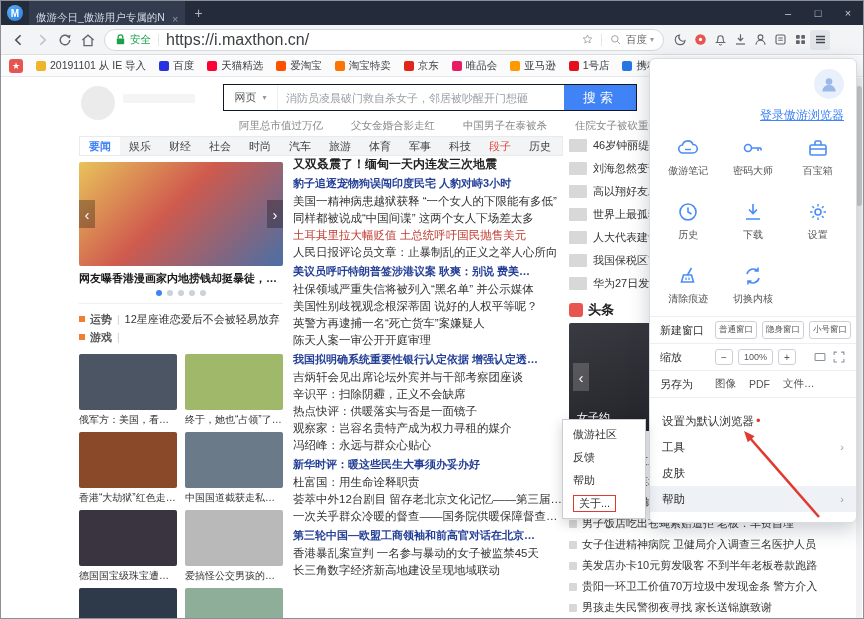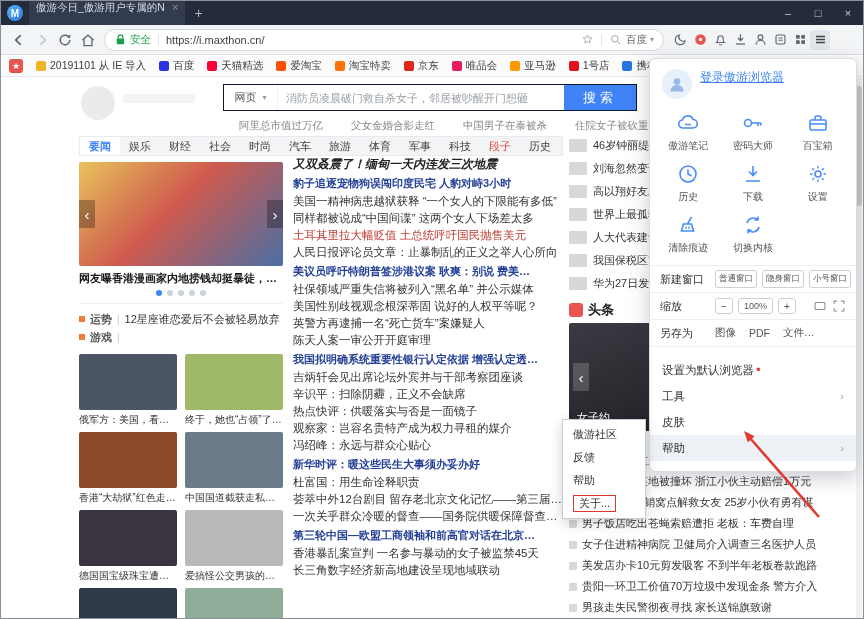--- a/index.html
+++ b/index.html
@@ -2,36 +2,36 @@
 <html><head>
 <meta charset="utf-8">
 <style>
   * { box-sizing: border-box; margin: 0; padding: 0; }
   body { margin: 0; background: #e9e9e9; font-family: "Liberation Sans", "DejaVu Sans", sans-serif; }
   .window { position: relative; width: 864px; height: 619px; background: #fff; overflow: hidden; border: 1px solid #8a8f98; }
 
   
   .titlebar { position: absolute; left: 0; top: 0; width: 100%; height: 24px; background: #242b3a; display: flex; align-items: center; }
   .mx-logo { width: 16px; height: 16px; margin: 0 6px; border-radius: 8px; background: linear-gradient(135deg,#55b1f7,#2d7de0); color: #fff; font-size: 10px; font-weight: bold; display: flex; align-items: center; justify-content: center; }
-  .tab { height: 24px; max-width: 168px; display: flex; align-items: flex-start; background: #333c4e; padding: 0 7px; color: #d3dae8; font-size: 10.5px; }
+  .tab { height: 24px; max-width: 168px; display: flex; align-items: flex-end; background: #333c4e; padding: 0 7px; color: #d3dae8; font-size: 10.5px; }
   .tab-title { white-space: nowrap; overflow: hidden; text-overflow: ellipsis; max-width: 132px; }
   .tab-close { margin-left: 7px; color: #8c94a6; font-size: 11px; cursor: default; }
   .newtab { color: #aeb6c6; font-size: 14px; margin-left: 9px; }
   .tb-space { flex: 1; }
   .wc { width: 30px; height: 24px; display: flex; align-items: center; justify-content: center; color: #c7cedb; font-size: 11px; }
 
   
   .toolbar { position: absolute; left: 0; top: 24px; width: 100%; height: 30px; background: #f3f4f6; border-bottom: 1px solid #dcdee1; display: flex; align-items: center; padding: 0 6px; }
   .navbtn { width: 23px; height: 22px; display: flex; align-items: center; justify-content: center; }
   .navbtn svg { width: 16px; height: 16px; }
   .addressbar { width: 560px; height: 22px; margin-left: 5px; background: #fff; border: 1px solid #d6d9de; border-radius: 12px; display: flex; align-items: center; padding: 0 9px; }
   .addressbar svg { width: 13px; height: 13px; flex: none; }
   .secure { color: #18a14a; font-size: 10.5px; margin-left: 3px; }
   .ab-sep { width: 1px; height: 12px; background: #e2e4e8; margin: 0 7px; }
-  .url { color: #3c4043; font-size: 11px; white-space: nowrap; }
+  .url { color: #3c4043; font-size: 16px; white-space: nowrap; }
   .flexspace { flex: 1; }
   .engine { color: #666; font-size: 10.5px; margin-left: 4px; }
   .caret { color: #999; font-size: 8px; margin-left: 3px; }
   .tb-icons { display: flex; align-items: center; margin-left: 6px; }
   .tbi { width: 20px; height: 20px; display: flex; align-items: center; justify-content: center; border-radius: 3px; }
   .tbi svg { width: 15px; height: 15px; }
   .tbi.active { background: #e2e5ea; }
 
   
   .bmbar { position: absolute; left: 0; top: 55px; width: 100%; height: 21px; background: #fbfbfc; border-bottom: 1px solid #e7e9ec; display: flex; align-items: center; padding: 0 8px; gap: 13px; overflow: hidden; }
@@ -76,21 +76,21 @@
   .trend-text { font-size: 11px; color: #333; white-space: nowrap; overflow: hidden; text-overflow: ellipsis; }
   .thumbgrid { margin-top: 8px; display: grid; grid-template-columns: 98px 98px; column-gap: 8px; row-gap: 6px; }
   .thumb-img { position: relative; height: 56px; border-radius: 2px; }
   .thumb-inlay { position: absolute; left: 6px; bottom: 5px; color: #fff; font-size: 9px; opacity: .9; }
   .thumb-cap { margin-top: 3px; font-size: 10px; color: #333; height: 13px; line-height: 13px; white-space: nowrap; overflow: hidden; text-overflow: ellipsis; }
 
   
   .centercol { position: absolute; left: 292px; top: 80px; width: 272px; overflow: hidden; }
   .cl { font-size: 11.5px; color: #333; line-height: 13px; margin-bottom: 4px; white-space: nowrap; overflow: hidden; text-overflow: ellipsis; }
   .cl.h { font-size: 11px; font-weight: bold; color: #243f96; margin: 6px 0 5px; }
-  .cl.bb { font-weight: bold; color: #222; font-size: 12px; font-style: italic; }
+  .cl.bb { font-weight: bold; color: #222; font-size: 12px; }
   .cl.red { color: #c03a30; }
 
   
   .sidecol { position: absolute; left: 568px; top: 56px; width: 288px; height: 486px; }
   .side-top { position: absolute; left: 0; top: 0; width: 100%; }
   .side-item { display: flex; align-items: center; gap: 6px; height: 23px; overflow: hidden; }
   .side-thumb { width: 18px; height: 13px; background: #d8d8d8; border-radius: 1px; flex: none; }
   .side-text { font-size: 11px; color: #333; white-space: nowrap; }
   .toutiao { position: absolute; left: 0; top: 167px; display: flex; align-items: center; gap: 5px; }
   .tt-icon { width: 14px; height: 14px; background: #e8544f; border-radius: 3px; }
@@ -101,25 +101,25 @@
   .side-bot { position: absolute; left: 0; top: 316px; width: 100%; }
   .bot-item { display: flex; align-items: center; gap: 5px; height: 21px; overflow: hidden; }
   .bot-dot { width: 8px; height: 8px; background: #d8d8d8; border-radius: 1px; flex: none; }
   .bot-text { font-size: 11px; color: #333; white-space: nowrap; overflow: hidden; text-overflow: ellipsis; }
 
   .scrolltrack { position: absolute; right: 1px; top: 0; width: 6px; height: 100%; background: #f1f1f1; }
   .scrollthumb { position: absolute; right: 0; top: 8px; width: 6px; height: 120px; background: #c8c8c8; border-radius: 3px; }
 
   
   .panel { position: absolute; left: 648px; top: 57px; width: 208px; background: #fff; border: 1px solid #dadce2; border-radius: 6px; box-shadow: 0 6px 20px rgba(40,50,70,.25); z-index: 20; }
-  .p-login { display: flex; align-items: flex-start; gap: 8px; padding: 10px 12px 8px; }
+  .p-login { display: flex; align-items: flex-end; gap: 8px; padding: 10px 12px 8px; flex-direction: column; }
   .p-avatar { width: 30px; height: 30px; border-radius: 50%; background: #e8f0fc; display: flex; align-items: center; justify-content: center; }
   .p-avatar svg { width: 20px; height: 20px; }
   .p-login-label { color: #3f83f7; font-size: 12px; text-decoration: underline; }
-  .p-grid { display: grid; grid-template-columns: repeat(3, 1fr); row-gap: 9px; padding: 4px 6px 10px; }
+  .p-grid { display: grid; grid-template-columns: repeat(3, 1fr); row-gap: 22px; padding: 4px 6px 10px; }
   .p-cell { display: flex; flex-direction: column; align-items: center; gap: 4px; }
   .p-cell svg { width: 24px; height: 24px; }
   .p-cell-label { font-size: 10px; color: #555; white-space: nowrap; }
   .p-sec { border-top: 1px solid #eceef2; padding: 5px 10px; display: flex; align-items: center; gap: 5px; height: 27px; }
   .p-sec-label { width: 50px; font-size: 11px; color: #333; flex: none; }
   .p-chip { border: 1px solid #ccd0d6; border-radius: 3px; font-size: 8.5px; color: #555; padding: 2px 3px; white-space: nowrap; }
   .p-zbtn { border: 1px solid #ccd0d6; border-radius: 3px; font-size: 10px; color: #555; width: 18px; height: 16px; display: flex; align-items: center; justify-content: center; }
   .p-zval { border: 1px solid #ccd0d6; border-radius: 3px; font-size: 9px; color: #555; padding: 2px 5px; }
   .p-zicons { margin-left: auto; display: flex; gap: 5px; }
   .p-zicons svg { width: 14px; height: 14px; }

